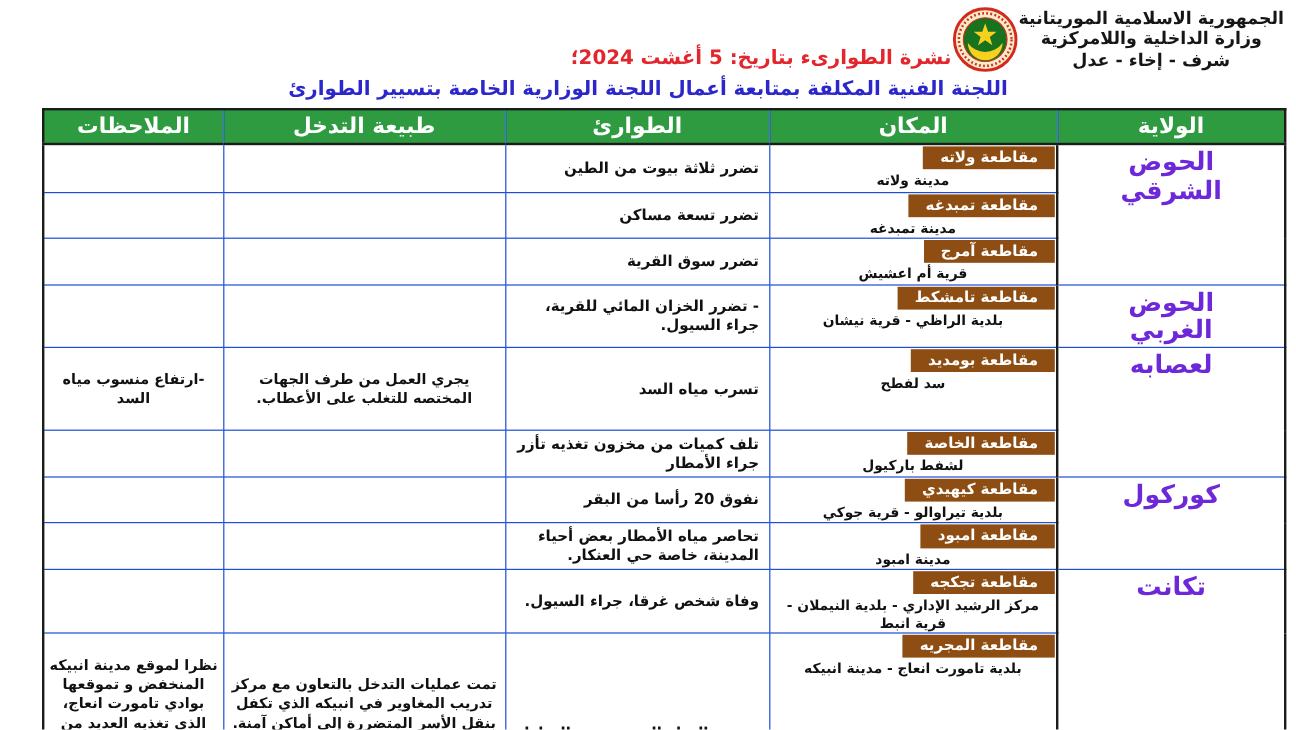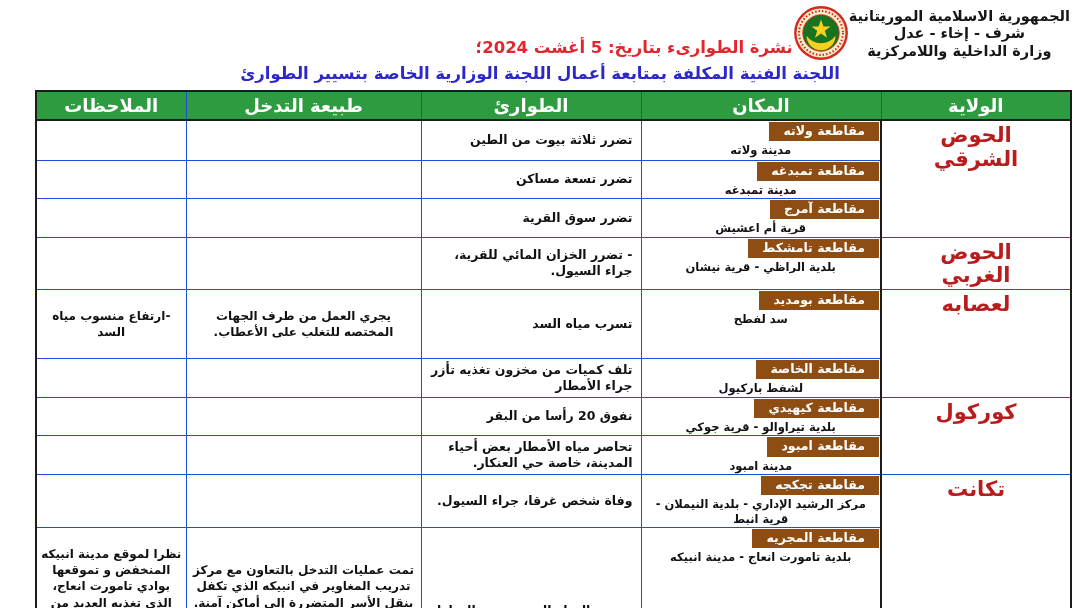--- a/index.html
+++ b/index.html
@@ -34,21 +34,21 @@
     border:2px solid #1c1c1c;border-bottom:3px solid var(--green,#2e9b40);
   }
   .doc-table td,.doc-table th{
     border:1px solid #1d4ed8;padding:1px 4px;overflow:hidden;
   }
   .doc-table th{
     background:var(--green,#2e9b40);color:#ffffff;font-weight:bold;
     font-size:18px;padding:3px 4px;border-bottom:2px solid #1c1c1c;
   }
   td.wilaya-cell{
-    vertical-align:top;text-align:center;font-weight:bold;color:#b91c1c;
+    vertical-align:top;text-align:center;font-weight:bold;color:#6d28d9;
     font-size:21px;line-height:1.12;white-space:pre-line;padding-top:3px;
     border-left:2px solid #1c1c1c;
   }
   td.place-cell{vertical-align:top;text-align:center;padding:0 0 1px 0;}
   .place-label{
     display:inline-block;float:right;clear:both;
     background:var(--brown,#8e4d12);color:#fff;font-weight:bold;
     font-size:12.5px;line-height:1.3;padding:1px 14px 2px 14px;
     margin:1px 1px 1px 0;
   }
@@ -66,22 +66,22 @@
   }
 </style>
 </head>
 <body>
 
 <div class="page">
 
   <div class="top-header">
     <div class="gov-block">
       <div>الجمهورية الاسلامية الموريتانية</div>
+      <div>وزارة الداخلية واللامركزية</div>
       <div>شرف - إخاء - عدل</div>
-      <div>وزارة الداخلية واللامركزية</div>
     </div>
 
     <div class="seal-wrap">
       <svg width="56" height="56" viewBox="0 0 60 60" aria-hidden="true">
         <circle cx="30" cy="30" r="27.5" fill="#f6ecc9" stroke="#d42a1e" stroke-width="2.6"></circle>
         <circle cx="30" cy="30" r="23.5" fill="none" stroke="#d42a1e" stroke-width="2.2" stroke-dasharray="1.6 2.1"></circle>
         <circle cx="30" cy="30" r="19.5" fill="#17731f" stroke="#d42a1e" stroke-width="1"></circle>
         <path d="M 14.5 33 A 15.5 15.5 0 0 0 45.5 33 A 19 19 0 0 1 14.5 33 Z" fill="#f7d11e"></path>
         <polygon points="30,15.5 32.6,23 40.2,23 34.1,27.7 36.4,35.1 30,30.5 23.6,35.1 25.9,27.7 19.8,23 27.4,23" fill="#f7d11e"></polygon>
       </svg>

